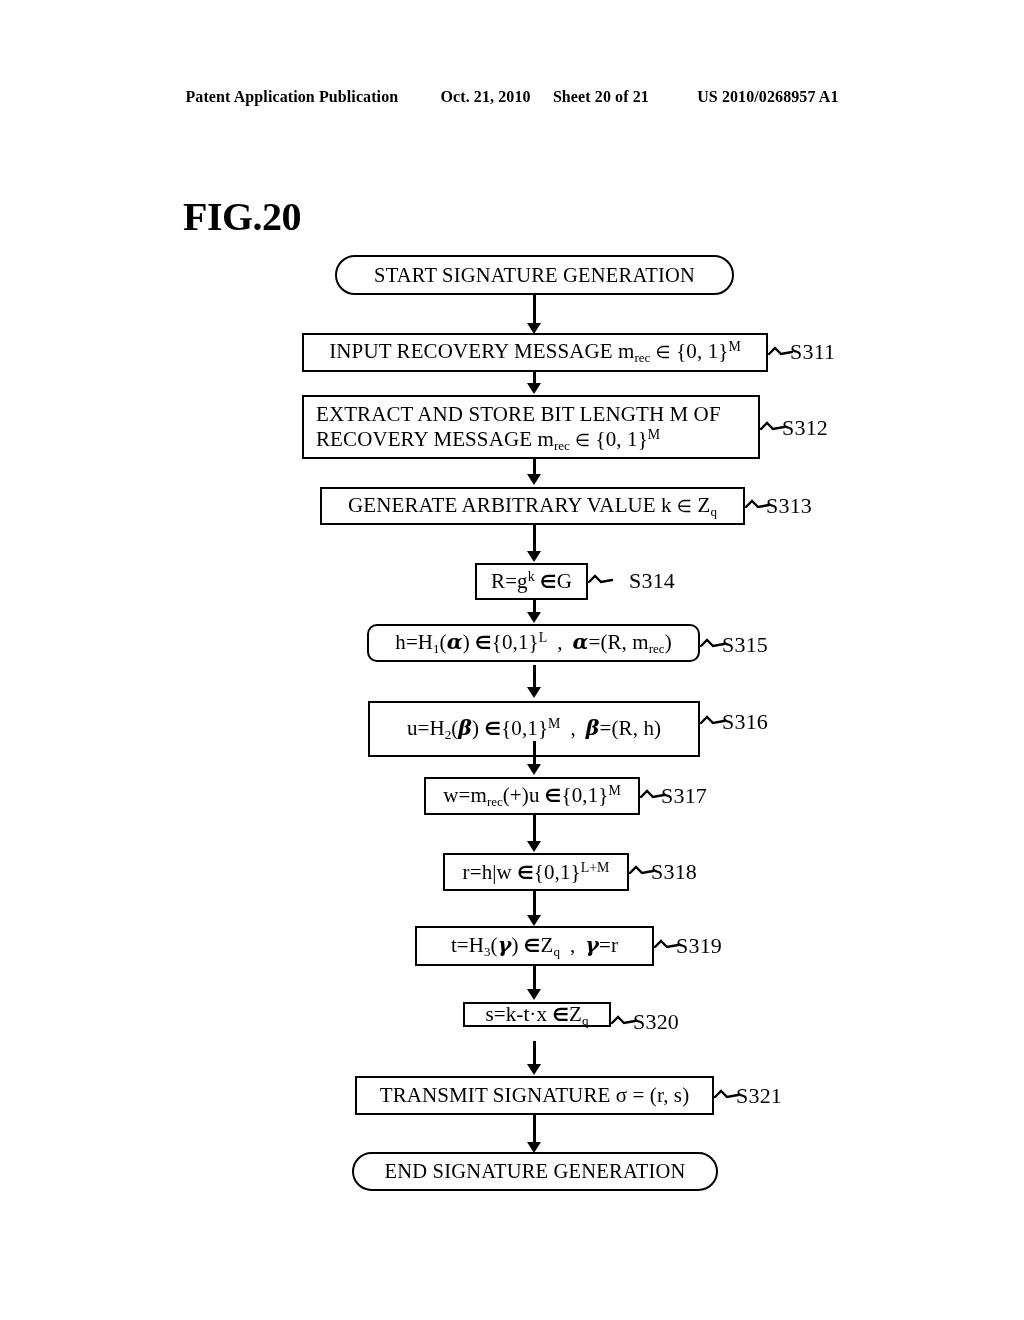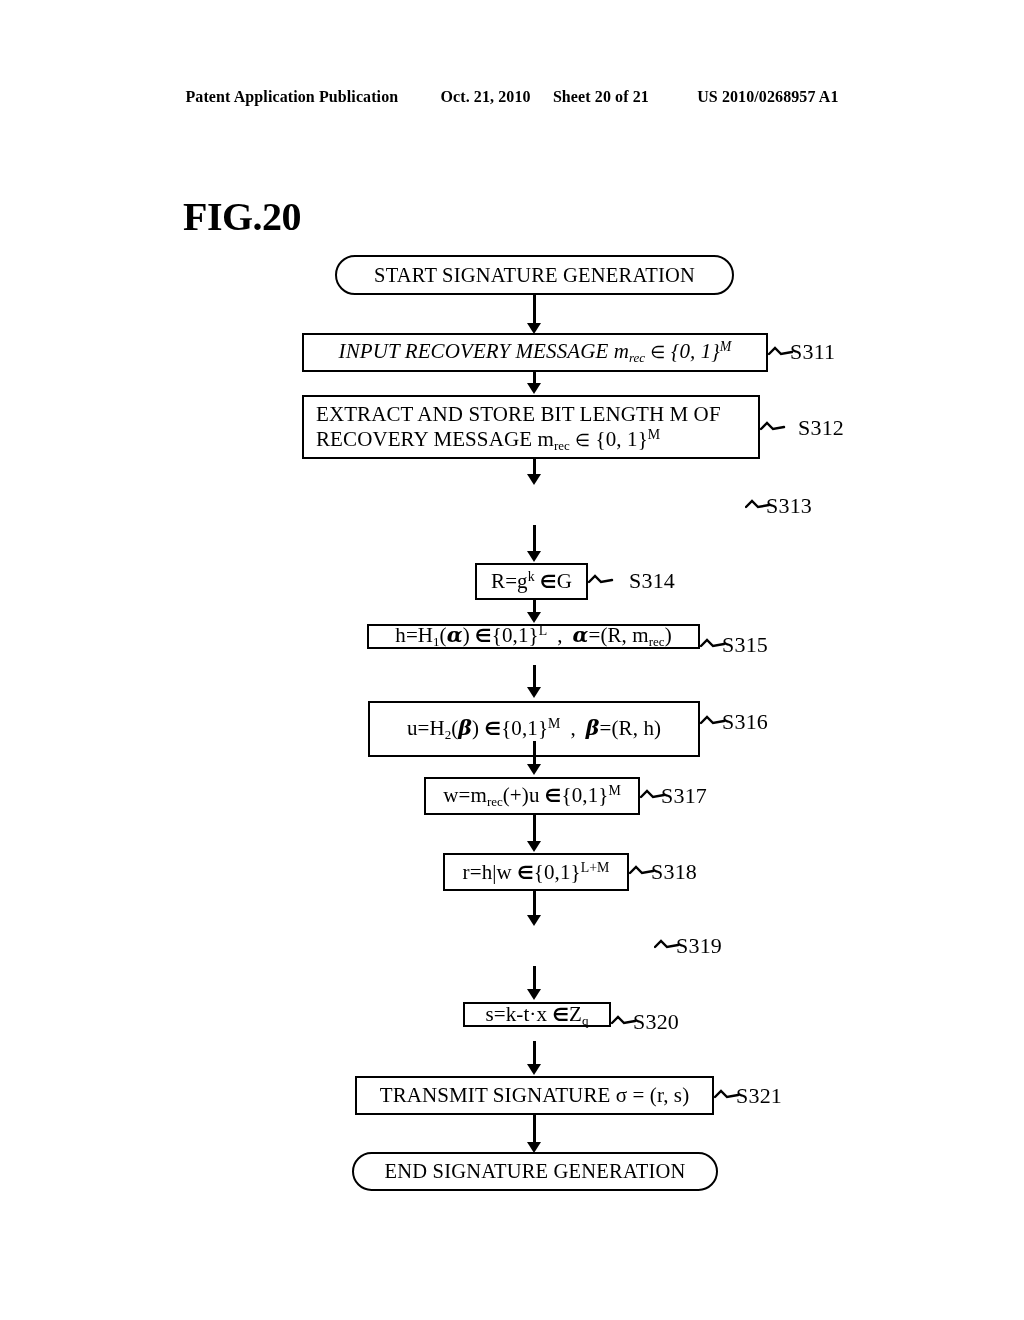--- a/index.html
+++ b/index.html
@@ -164,63 +164,66 @@
 <div class="fig-title">FIG.20</div>
 
 <div id="flow">
 
   <div class="node terminator" style="left:335px; top:255px; width:399px; height:40px;">
     <span>START SIGNATURE GENERATION</span>
   </div>
   <div class="vline" style="left:533px; top:295px; height:31px;"></div>
   <div class="arrow" style="left:527px; top:323px;"></div>
 
-  <div class="node process" style="left:302px; top:333px; width:466px; height:39px;font-style:italic;">
+  <div class="node process" style="left:302px; top:333px; width:466px; height:39px;">
     <span class="fml">INPUT RECOVERY MESSAGE m<sub>rec</sub> <span class="thinin">∈</span> {0, 1}<sup>M</sup></span>
   </div>
   <svg class="leader" style="left:768px; top:344px;" viewBox="0 0 26 16">
     <path d="M1 10 L7 4 L13 10 L24 8" stroke="#000" stroke-width="2.4" fill="none" stroke-linecap="round"></path>
   </svg>
   <div class="step-label" style="left:790px; top:339px;">S311</div>
 
   <div class="vline" style="left:533px; top:372px; height:14px;"></div>
   <div class="arrow" style="left:527px; top:383px;"></div>
 
   <div class="node process two-line" style="left:302px; top:395px; width:458px; height:64px;">
     <span class="fml ln">EXTRACT AND STORE BIT LENGTH M OF</span>
     <span class="fml ln">RECOVERY MESSAGE m<sub>rec</sub> <span class="thinin">∈</span> {0, 1}<sup>M</sup></span>
   </div>
   <svg class="leader" style="left:760px; top:419px;" viewBox="0 0 26 16">
     <path d="M1 10 L7 4 L13 10 L24 8" stroke="#000" stroke-width="2.4" fill="none" stroke-linecap="round"></path>
   </svg>
-  <div class="step-label" style="left:782px; top:415px;margin-left:16px;">S312</div>
+  <div class="step-label" style="left:782px; top:415px;">S312</div>
 
   <div class="vline" style="left:533px; top:459px; height:17px;"></div>
   <div class="arrow" style="left:527px; top:474px;"></div>
 
+  <div class="node process" style="left:320px; top:487px; width:425px; height:38px;">
+    <span class="fml">GENERATE ARBITRARY VALUE k <span class="thinin">∈</span> Z<sub>q</sub></span>
+  </div>
   <svg class="leader" style="left:745px; top:497px;" viewBox="0 0 26 16">
     <path d="M1 10 L7 4 L13 10 L24 8" stroke="#000" stroke-width="2.4" fill="none" stroke-linecap="round"></path>
   </svg>
   <div class="step-label" style="left:766px; top:493px;">S313</div>
 
   <div class="vline" style="left:533px; top:525px; height:29px;"></div>
   <div class="arrow" style="left:527px; top:551px;"></div>
 
   <div class="node process" style="left:475px; top:563px; width:113px; height:37px;">
     <span class="fml">R=g<sup>k</sup> <span class="bigin">∈</span>G</span>
   </div>
   <svg class="leader" style="left:588px; top:572px;" viewBox="0 0 26 16">
     <path d="M1 10 L7 4 L13 10 L24 8" stroke="#000" stroke-width="2.4" fill="none" stroke-linecap="round"></path>
   </svg>
   <div class="step-label" style="left:629px; top:568px;">S314</div>
 
   <div class="vline" style="left:533px; top:600px; height:14px;"></div>
   <div class="arrow" style="left:527px; top:612px;"></div>
 
-  <div class="node process" style="left:367px; top:624px; width:333px; height:25px;">
+  <div class="node process" style="left:367px; top:624px; width:333px; height:38px;border-radius:10px;">
     <span class="fml">h=H<sub>1</sub>(<span class="gk">α</span>) <span class="bigin">∈</span>{0,1}<sup>L</sup><span class="sp2"></span>,<span class="sp2"></span><span class="gk">α</span>=(R, m<sub>rec</sub>)</span>
   </div>
   <svg class="leader" style="left:700px; top:636px;" viewBox="0 0 26 16">
     <path d="M1 10 L7 4 L13 10 L24 8" stroke="#000" stroke-width="2.4" fill="none" stroke-linecap="round"></path>
   </svg>
   <div class="step-label" style="left:722px; top:632px;">S315</div>
 
   <div class="vline" style="left:533px; top:665px; height:24px;"></div>
   <div class="arrow" style="left:527px; top:687px;"></div>
 
@@ -250,20 +253,23 @@
     <span class="fml">r=h|w <span class="bigin">∈</span>{0,1}<sup>L+M</sup></span>
   </div>
   <svg class="leader" style="left:629px; top:863px;" viewBox="0 0 26 16">
     <path d="M1 10 L7 4 L13 10 L24 8" stroke="#000" stroke-width="2.4" fill="none" stroke-linecap="round"></path>
   </svg>
   <div class="step-label" style="left:651px; top:859px;">S318</div>
 
   <div class="vline" style="left:533px; top:891px; height:26px;"></div>
   <div class="arrow" style="left:527px; top:915px;"></div>
 
+  <div class="node process" style="left:415px; top:926px; width:239px; height:40px;">
+    <span class="fml">t=H<sub>3</sub>(<span class="gk">γ</span>) <span class="bigin">∈</span>Z<sub>q</sub><span class="sp2"></span>,<span class="sp2"></span><span class="gk">γ</span>=r</span>
+  </div>
   <svg class="leader" style="left:654px; top:937px;" viewBox="0 0 26 16">
     <path d="M1 10 L7 4 L13 10 L24 8" stroke="#000" stroke-width="2.4" fill="none" stroke-linecap="round"></path>
   </svg>
   <div class="step-label" style="left:676px; top:933px;">S319</div>
 
   <div class="vline" style="left:533px; top:966px; height:25px;"></div>
   <div class="arrow" style="left:527px; top:989px;"></div>
 
   <div class="node process" style="left:463px; top:1002px; width:148px; height:25px;">
     <span class="fml">s=k-t·x <span class="bigin">∈</span>Z<sub>q</sub></span>

